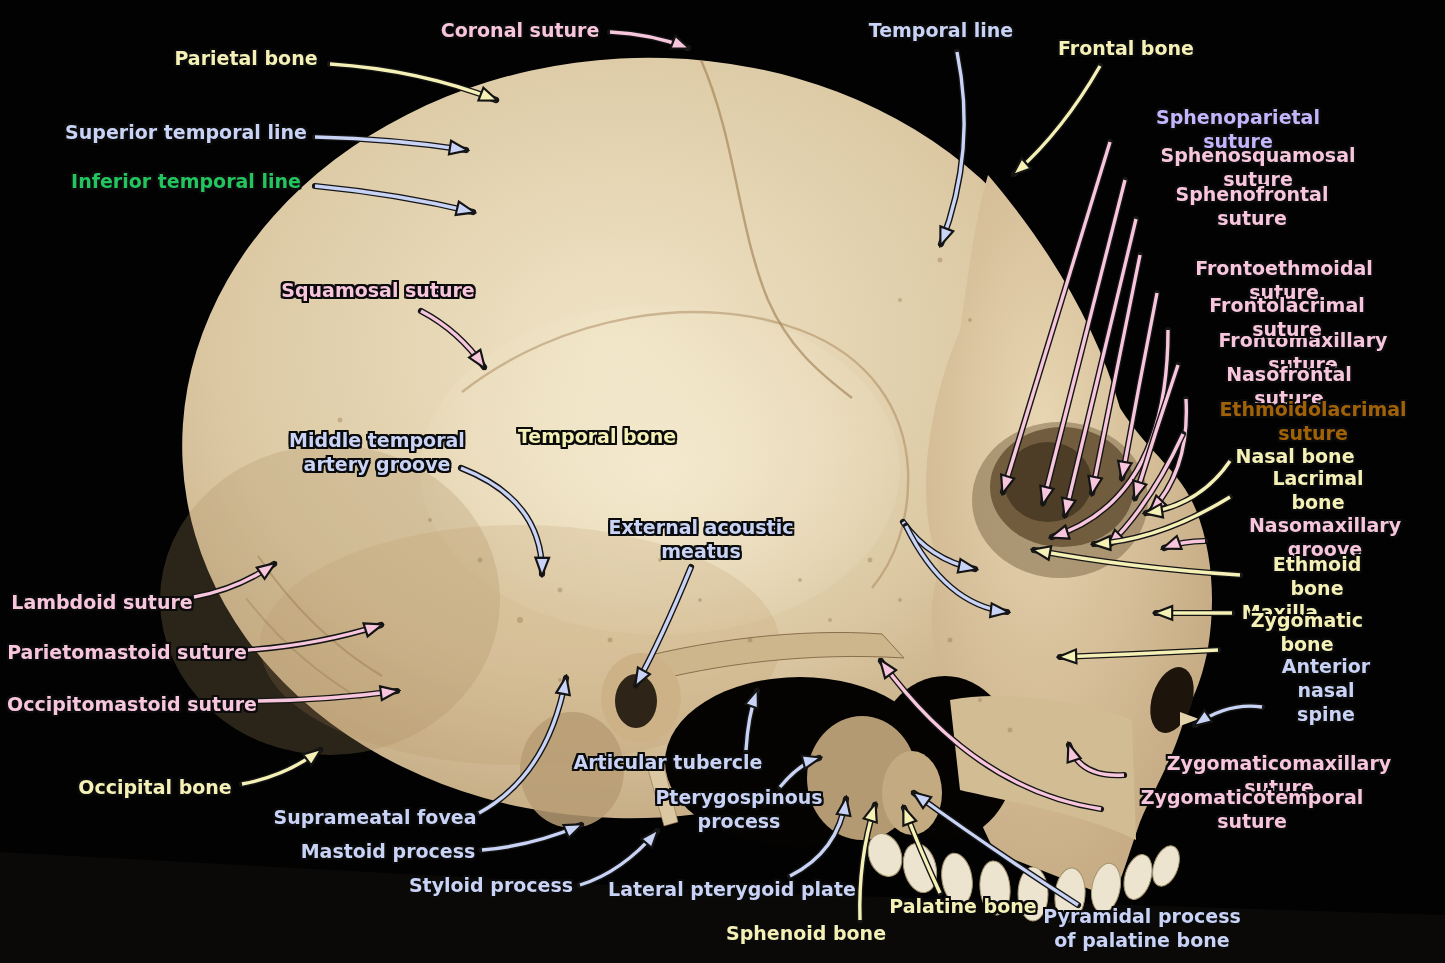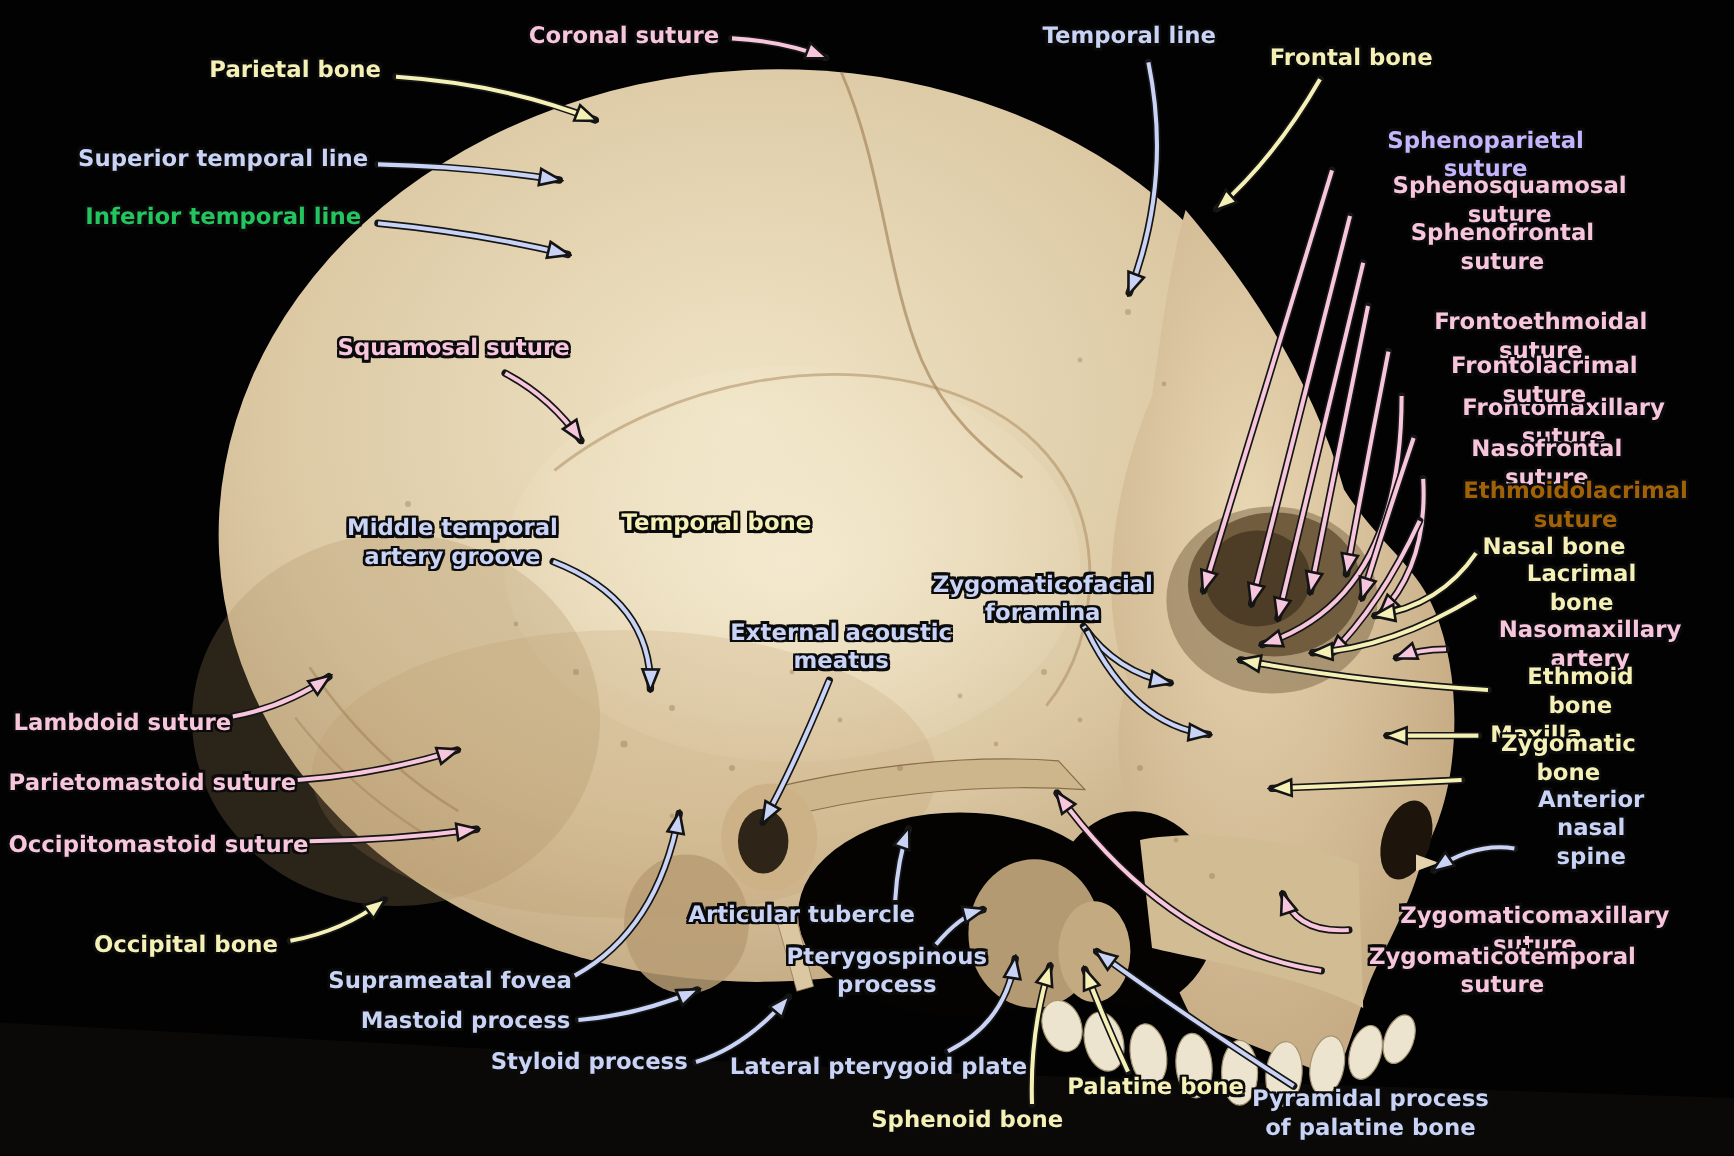--- a/index.html
+++ b/index.html
@@ -323,21 +323,21 @@
       <div class="label" style="left: 1238px; top: 130px; color: #c4b5fd;">Sphenoparietal suture</div>
       <div class="label" style="left: 1258px; top: 168px; color: rgb(247, 198, 220);">Sphenosquamosal suture</div>
       <div class="label" style="left: 1252px; top: 207px; color: rgb(247, 198, 220);">Sphenofrontal suture</div>
       <div class="label" style="left: 1284px; top: 281px; color: rgb(247, 198, 220);">Frontoethmoidal suture</div>
       <div class="label" style="left: 1303px; top: 353px; color: rgb(247, 198, 220);">Frontomaxillary suture</div>
       <div class="label" style="left: 1287px; top: 318px; color: rgb(247, 198, 220);">Frontolacrimal suture</div>
       <div class="label" style="left: 1289px; top: 387px; color: rgb(247, 198, 220);">Nasofrontal suture</div>
       <div class="label" style="left: 1313px; top: 422px; color: #a16207;">Ethmoidolacrimal suture</div>
       <div class="label" style="left: 1295px; top: 457px; color: rgb(245, 241, 182);">Nasal bone</div>
       <div class="label" style="left: 1318px; top: 491px; color: rgb(245, 241, 182);">Lacrimal bone</div>
-      <div class="label" style="left: 1325px; top: 538px; color: rgb(247, 198, 220);">Nasomaxillary artery</div>
+      <div class="label" style="left: 1325px; top: 538px; color: rgb(247, 198, 220);">Nasomaxillary groove</div>
       <div class="label" style="left: 1317px; top: 577px; color: rgb(245, 241, 182);">Ethmoid bone</div>
       <div class="label" style="left: 1280px; top: 613px; color: rgb(245, 241, 182);">Maxilla</div>
       <div class="label" style="left: 1307px; top: 633px; color: rgb(245, 241, 182);">Zygomatic bone</div>
       <div class="label" style="left: 1279px; top: 776px; color: rgb(247, 198, 220);">Zygomaticomaxillary suture</div>
       <div class="label" style="left: 1326px; top: 691px; color: rgb(201, 211, 246);">Anterior nasal spine</div>
       <div class="label" style="left: 1252px; top: 810px; color: rgb(247, 198, 220);">Zygomaticotemporal suture</div>
       <div class="label" style="left: 1142px; top: 929px; color: rgb(201, 211, 246);">Pyramidal process
 of palatine bone</div>
       <div class="label" style="left: 963px; top: 907px; color: rgb(245, 241, 182);">Palatine bone</div>
       <div class="label" style="left: 806px; top: 934px; color: rgb(245, 241, 182);">Sphenoid bone</div>
@@ -351,16 +351,14 @@
       <div class="label" style="left: 155px; top: 788px; color: rgb(245, 241, 182);">Occipital bone</div>
       <div class="label" style="left: 132px; top: 705px; color: rgb(247, 198, 220);">Occipitomastoid suture</div>
       <div class="label" style="left: 127px; top: 653px; color: rgb(247, 198, 220);">Parietomastoid suture</div>
       <div class="label" style="left: 102px; top: 603px; color: rgb(247, 198, 220);">Lambdoid suture</div>
       <div class="label" style="left: 377px; top: 453px; color: rgb(201, 211, 246);">Middle temporal
 artery groove</div>
       <div class="label" style="left: 378px; top: 291px; color: rgb(247, 198, 220);">Squamosal suture</div>
       <div class="label" style="left: 597px; top: 437px; color: rgb(245, 241, 182);">Temporal bone</div>
       <div class="label" style="left: 701px; top: 540px; color: rgb(201, 211, 246);">External acoustic
 meatus</div>
-      <div class="label" style="left: 869px; top: 500px; color: rgb(201, 211, 246);">Zygomaticofacial
-foramina</div>
     </div>
 </div>
 
 </body></html>

